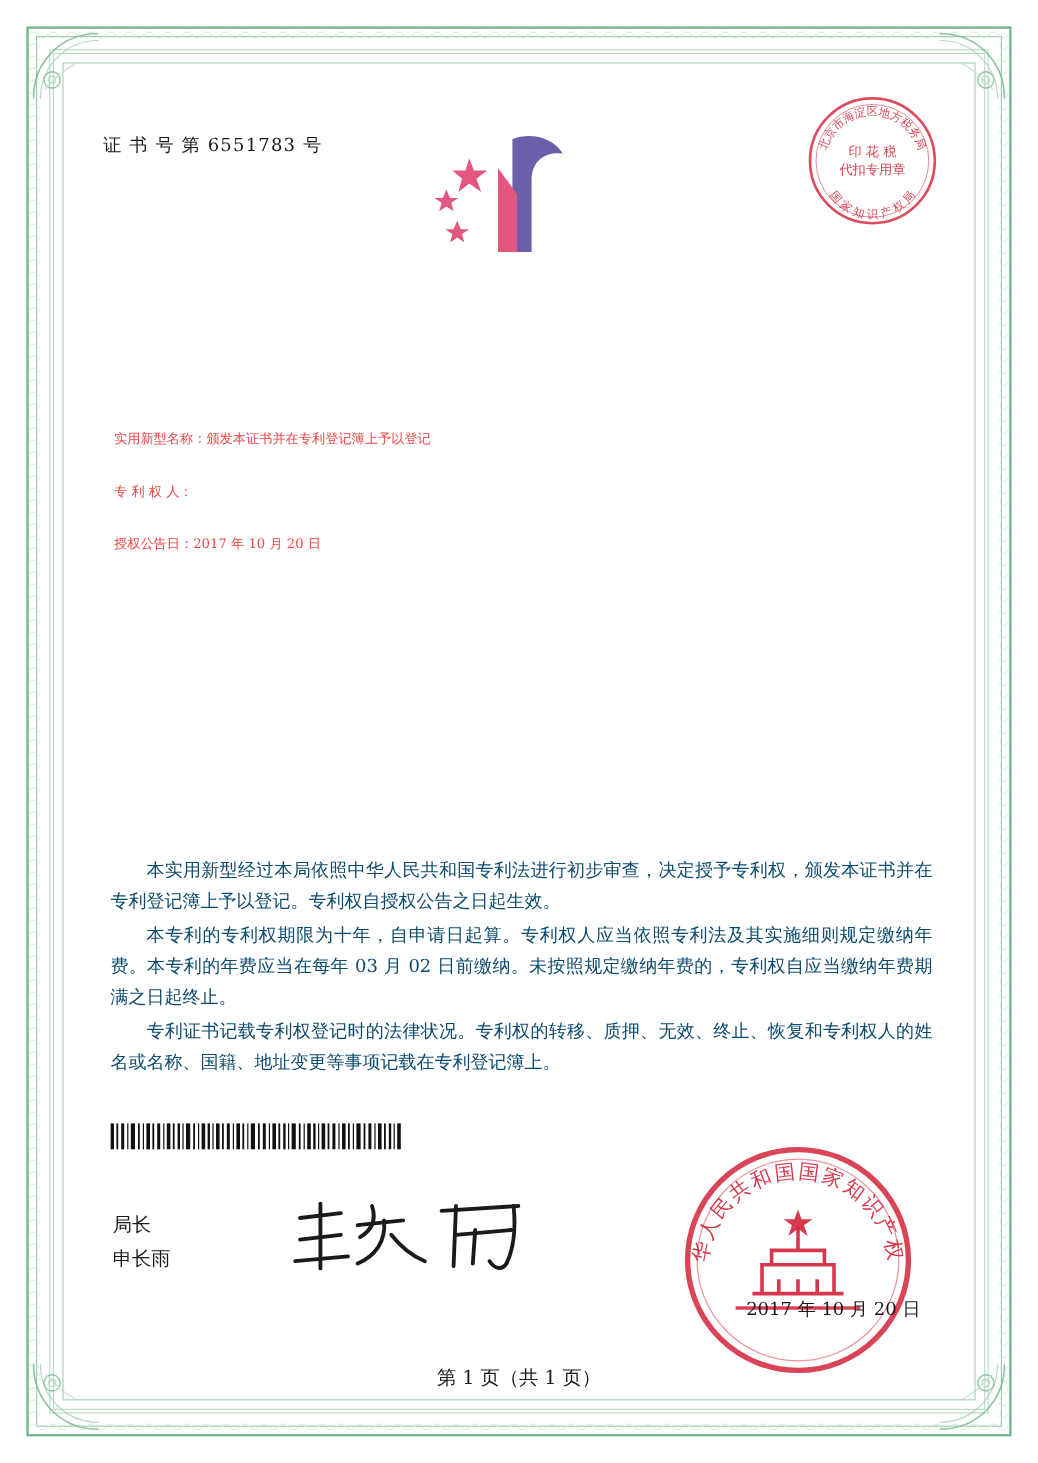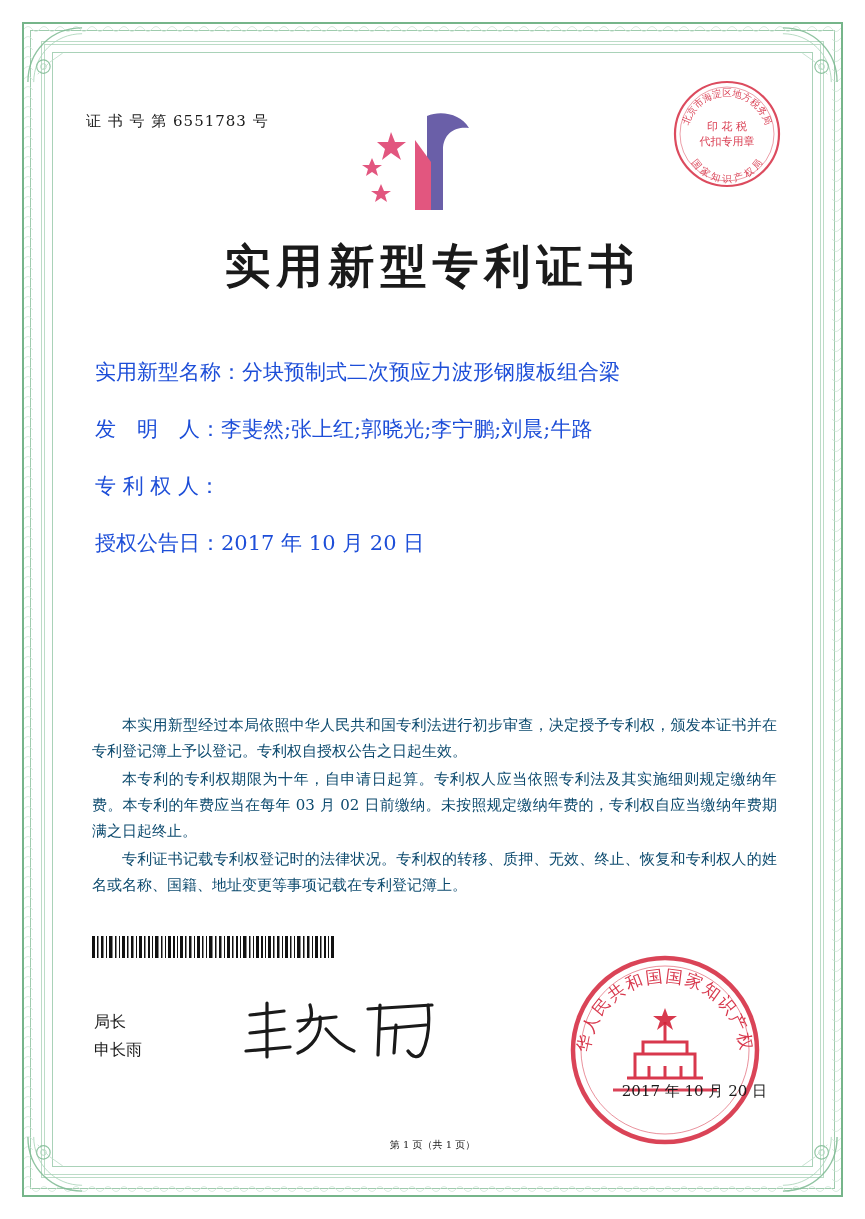--- a/index.html
+++ b/index.html
@@ -115,22 +115,22 @@
   .fields {
     position: absolute;
     left: 95px;
     top: 358px;
     right: 90px;
   }
   .field-row {
     display: flex;
     align-items: baseline;
     margin-bottom: 29px;
-    font-size: 21px;
-    color: #1d4ed8;
+    font-size: 11px;
+    color: #ef4444;
     font-family: "DejaVu Serif", "Liberation Serif", serif;
   }
   .field-label {
     white-space: nowrap;
   }
   .field-value {
     white-space: nowrap;
   }
 
   
@@ -191,21 +191,21 @@
     color: #1a1a1a;
     font-family: "DejaVu Serif", "Liberation Serif", serif;
     white-space: nowrap;
   }
   .page-no {
     position: absolute;
     left: 0;
     right: 0;
     top: 1138px;
     text-align: center;
-    font-size: 10px;
+    font-size: 16px;
     color: #1a1a1a;
     font-family: "DejaVu Serif", "Liberation Serif", serif;
   }
 </style>
 </head>
 <body>
 
 <div class="page">
 
   <div class="frame-outer"></div>
@@ -269,30 +269,25 @@
       <textPath href="#arcTop" startOffset="50%" text-anchor="middle">北京市海淀区地方税务局</textPath>
     </text>
     <path id="arcBot" d="M14 62 A42 42 0 0 0 98 62" fill="none"></path>
     <text font-size="9.5" fill="#d4233a" opacity="0.85" font-family="DejaVu Sans, sans-serif">
       <textPath href="#arcBot" startOffset="50%" text-anchor="middle">国 家 知 识 产 权 局</textPath>
     </text>
     <text x="56" y="52" font-size="11" fill="#d4233a" opacity="0.88" text-anchor="middle" font-family="DejaVu Sans, sans-serif">印 花 税</text>
     <text x="56" y="67" font-size="11" fill="#d4233a" opacity="0.88" text-anchor="middle" font-family="DejaVu Sans, sans-serif">代扣专用章</text>
   </svg>
 
-  <div class="title">实用新型专利证书</div>
 
   <div class="fields">
     <div class="field-row">
       <span class="field-label">实用新型名称：</span>
-      <span class="field-value">分块预制式二次预应力波形钢腹板组合梁</span>
-    </div>
-    <div class="field-row">
-      <span class="field-label">发　明　人：</span>
-      <span class="field-value">李斐然;张上红;郭晓光;李宁鹏;刘晨;牛路</span>
+      <span class="field-value">颁发本证书并在专利登记簿上予以登记</span>
     </div>
     <div class="field-row">
       <span class="field-label">专 利 权 人：</span>
     </div>
     <div class="field-row">
       <span class="field-label">授权公告日：</span>
       <span class="field-value">2017 年 10 月 20 日</span>
     </div>
   </div>
 

